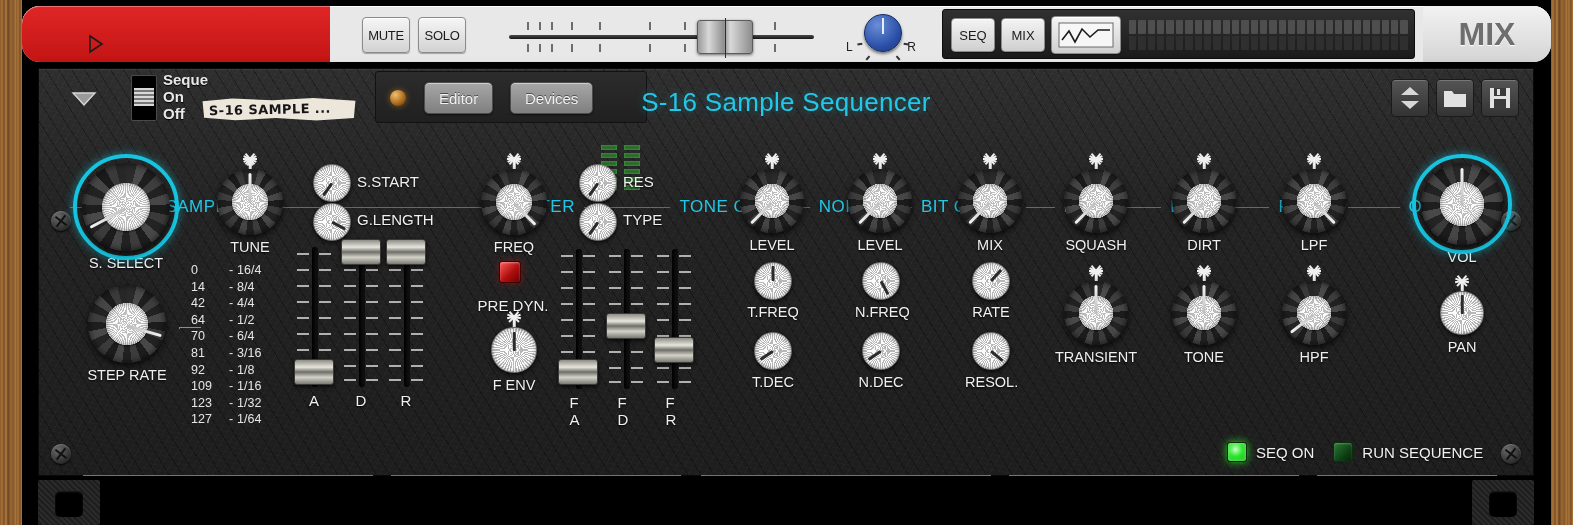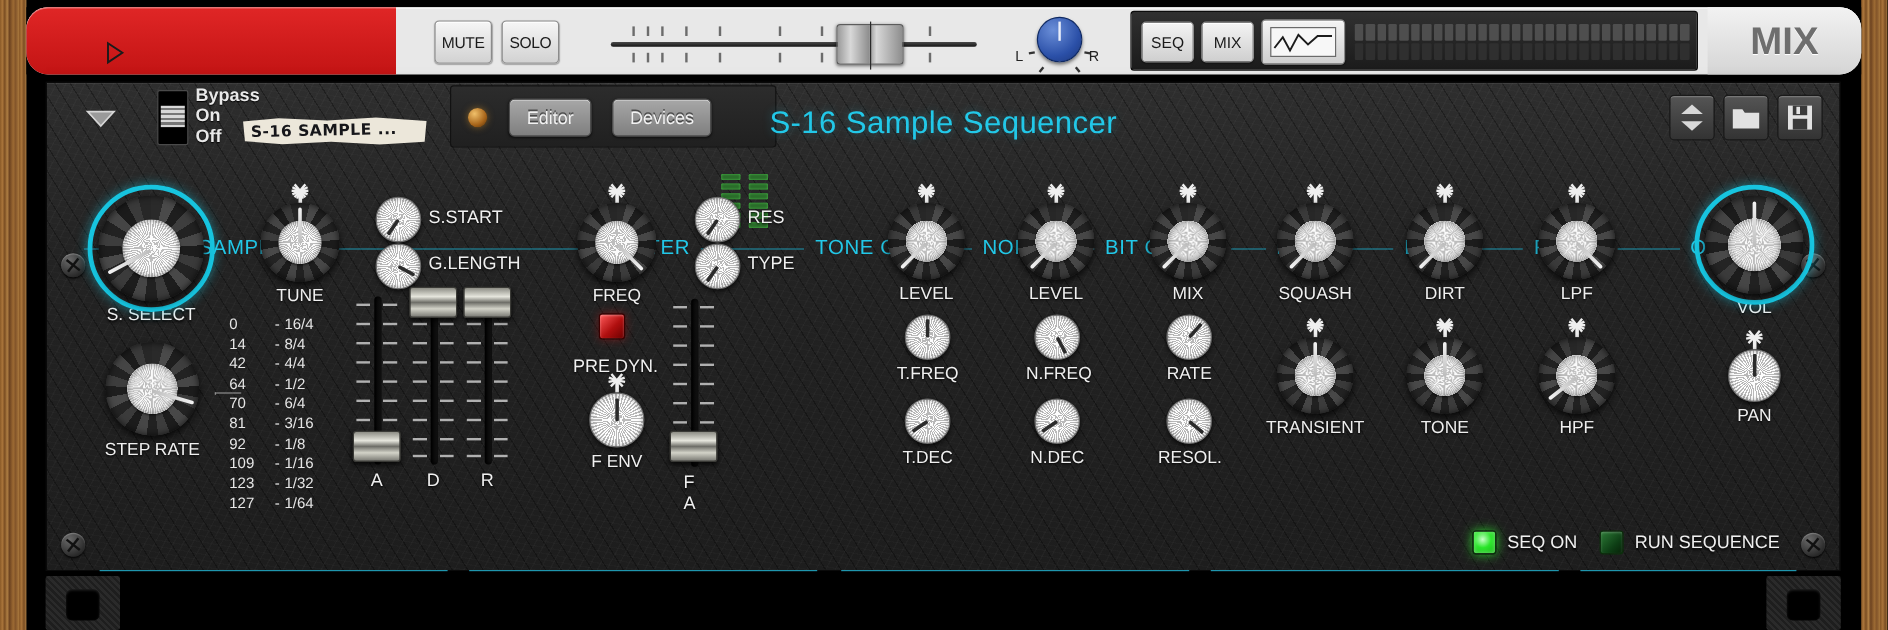--- a/index.html
+++ b/index.html
@@ -421,21 +421,21 @@
       <span class="arrowdown">
         <svg width="26" height="16" viewBox="0 0 26 16">
             <polygon points="2,2 24,2 13,14" fill="#9a9a9a" stroke="#d6d6d6" stroke-width="1.4"></polygon>
           </svg>
       </span>
 
       <div class="bypassSw">
         <div class="grip"></div>
       </div>
       <div class="bplabels">
-        <div>Bypass</div>
+        <div>Seque</div>
         <div>On</div>
         <div>Off</div>
       </div>
 
       <div class="tapelabel">
         <span>S-16 SAMPLE ...</span>
       </div>
 
       <div class="headdark">
         <div class="bulb"></div>
@@ -742,20 +742,52 @@
           <i style="top:54px"></i>
         <i style="top:70px"></i>
           <i style="top:86px"></i>
           <i style="top:102px"></i>
           <i style="top:118px"></i>
           <i style="top:132px"></i>
         </div>
       <div class="shandle" style="top:110px;"></div>
       <div class="cap2">F A</div>
     </div>
+    <div class="slider" style="left:570px; top:180px; height:140px;">
+      <div class="strack"></div>
+      <div class="sticks">
+          <i style="top:6px"></i>
+          <i style="top:22px"></i>
+          <i style="top:38px"></i>
+          <i style="top:54px"></i>
+        <i style="top:70px"></i>
+          <i style="top:86px"></i>
+          <i style="top:102px"></i>
+          <i style="top:118px"></i>
+          <i style="top:132px"></i>
+        </div>
+      <div class="shandle" style="top:64px;"></div>
+      <div class="cap2">F D</div>
+    </div>
+    <div class="slider" style="left:618px; top:180px; height:140px;">
+      <div class="strack"></div>
+      <div class="sticks">
+          <i style="top:6px"></i>
+          <i style="top:22px"></i>
+          <i style="top:38px"></i>
+          <i style="top:54px"></i>
+        <i style="top:70px"></i>
+          <i style="top:86px"></i>
+          <i style="top:102px"></i>
+          <i style="top:118px"></i>
+          <i style="top:132px"></i>
+        </div>
+      <div class="shandle" style="top:88px;"></div>
+      <div class="cap2">F R</div>
+    </div>
 
     <div class="ctl" style="left:690px; top:100px; width:86px;">
       <div class="knob" style="width:64px;height:64px;">
         <div class="ticksring">
           <i style="transform:translateX(-50%) rotate(-140deg)"></i>
             <i style="transform:translateX(-50%) rotate(-115deg)"></i>
           <i style="transform:translateX(-50%) rotate(-90deg)"></i>
             <i style="transform:translateX(-50%) rotate(-65deg)"></i>
           <i style="transform:translateX(-50%) rotate(-40deg)"></i>
             <i class="maj" style="transform:translateX(-50%) rotate(0deg)"></i>

